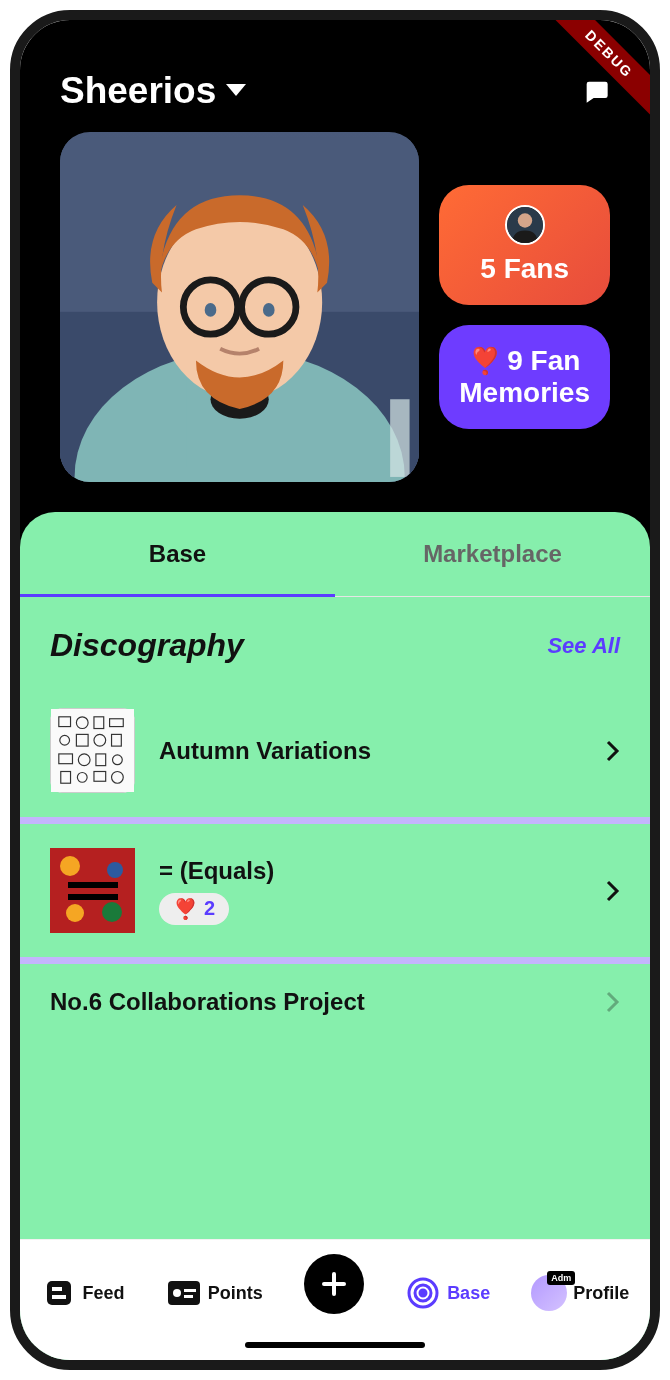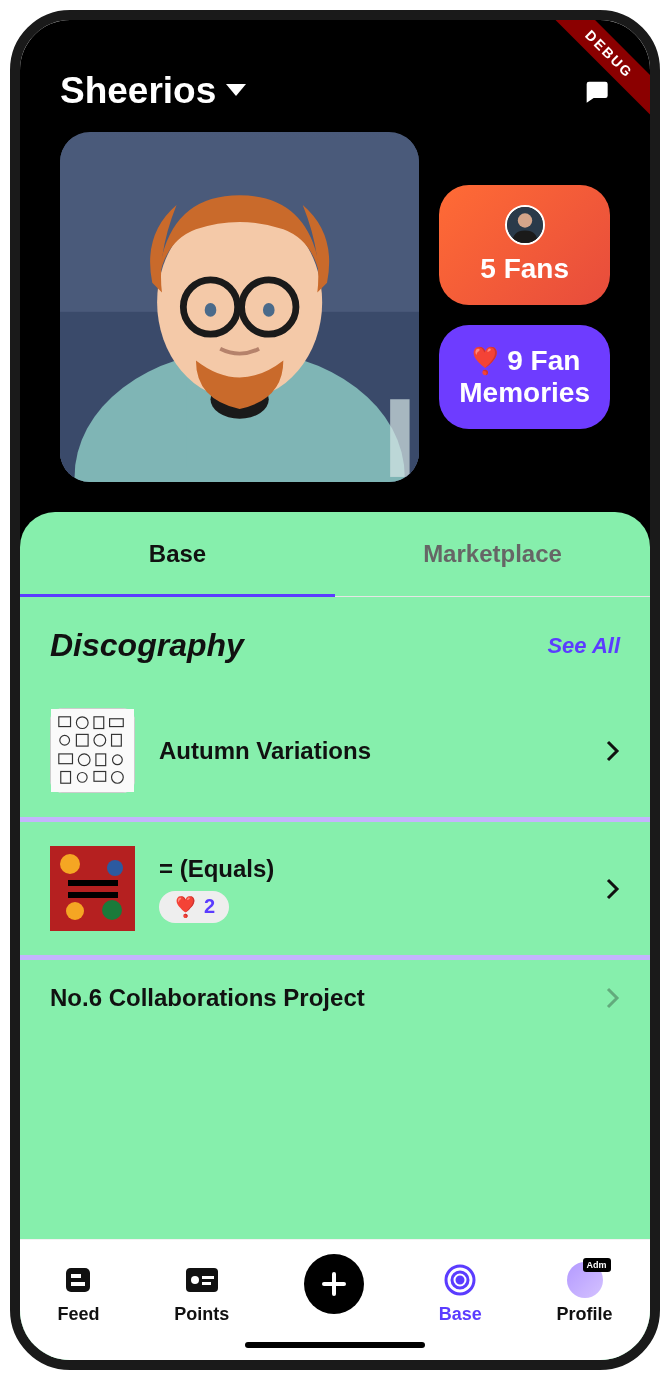--- a/index.html
+++ b/index.html
@@ -44,38 +44,38 @@
   }
   .tab.active { color: #111; }
   .tab.active::after {
     content: ''; position: absolute; bottom: -1px; left: 0; right: 0; height: 3px; background: #5b3cff;
   }
   .section-header { display: flex; justify-content: space-between; align-items: center; padding: 30px 30px 20px; font-style: italic; }
   .section-title { font-size: 32px; font-weight: 800; color: #111; }
   .see-all { color: #5b3cff; font-size: 22px; font-weight: 700; cursor: pointer; }
   .disc-list { flex: 1; overflow: hidden; }
   .disc-item {
-    display: flex; align-items: center; padding: 24px 30px; border-bottom: 5px solid #c4b5fd; cursor: pointer;
+    display: flex; align-items: center; padding: 24px 30px; border-bottom: 7px solid #c4b5fd; cursor: pointer;
   }
   .album-art { width: 85px; height: 85px; border-radius: 12px; margin-right: 24px; flex-shrink: 0; }
   .album-art.a1 { background: #fff; border: 1px solid #ccc; }
   .album-art.a2 { background: linear-gradient(135deg, #c0392b, #f39c12); }
   .album-art.a3 { background: radial-gradient(circle at 50% 70%, #f5f5f5 40%, #222 45%); }
   .album-info { flex: 1; }
   .album-title { font-size: 24px; font-weight: 800; color: #111; }
   .pin-badge {
     display: inline-flex; align-items: center; gap: 6px; background: #eee; border-radius: 20px;
     padding: 4px 14px; margin-top: 8px; font-weight: 800; color: #5b3cff; font-size: 20px;
   }
   .chevron { color: #222; font-size: 20px; }
   .nav-bar {
     background: #fff; display: flex; justify-content: space-around; align-items: center;
     padding: 14px 0 28px; border-top: 1px solid rgba(0,0,0,0.05);
   }
-  .nav-item { display: flex; flex-direction: column; align-items: center; gap: 6px; cursor: pointer; font-size: 18px; font-weight: 600; color: #111; }
+  .nav-item { display: flex; flex-direction: row; align-items: center; gap: 6px; cursor: pointer; font-size: 18px; font-weight: 600; color: #111; }
   .nav-item.active { color: #5b3cff; }
   .nav-icon { width: 36px; height: 36px; display: flex; align-items: center; justify-content: center; }
   .nav-add {
     width: 60px; height: 60px; border-radius: 50%; background: #000; color: #fff;
     display: flex; align-items: center; justify-content: center; cursor: pointer; margin-bottom: 18px;
   }
   .home-indicator {
     position: absolute; bottom: 12px; left: 50%; transform: translateX(-50%);
     width: 180px; height: 6px; background: #000; border-radius: 3px;
   }

